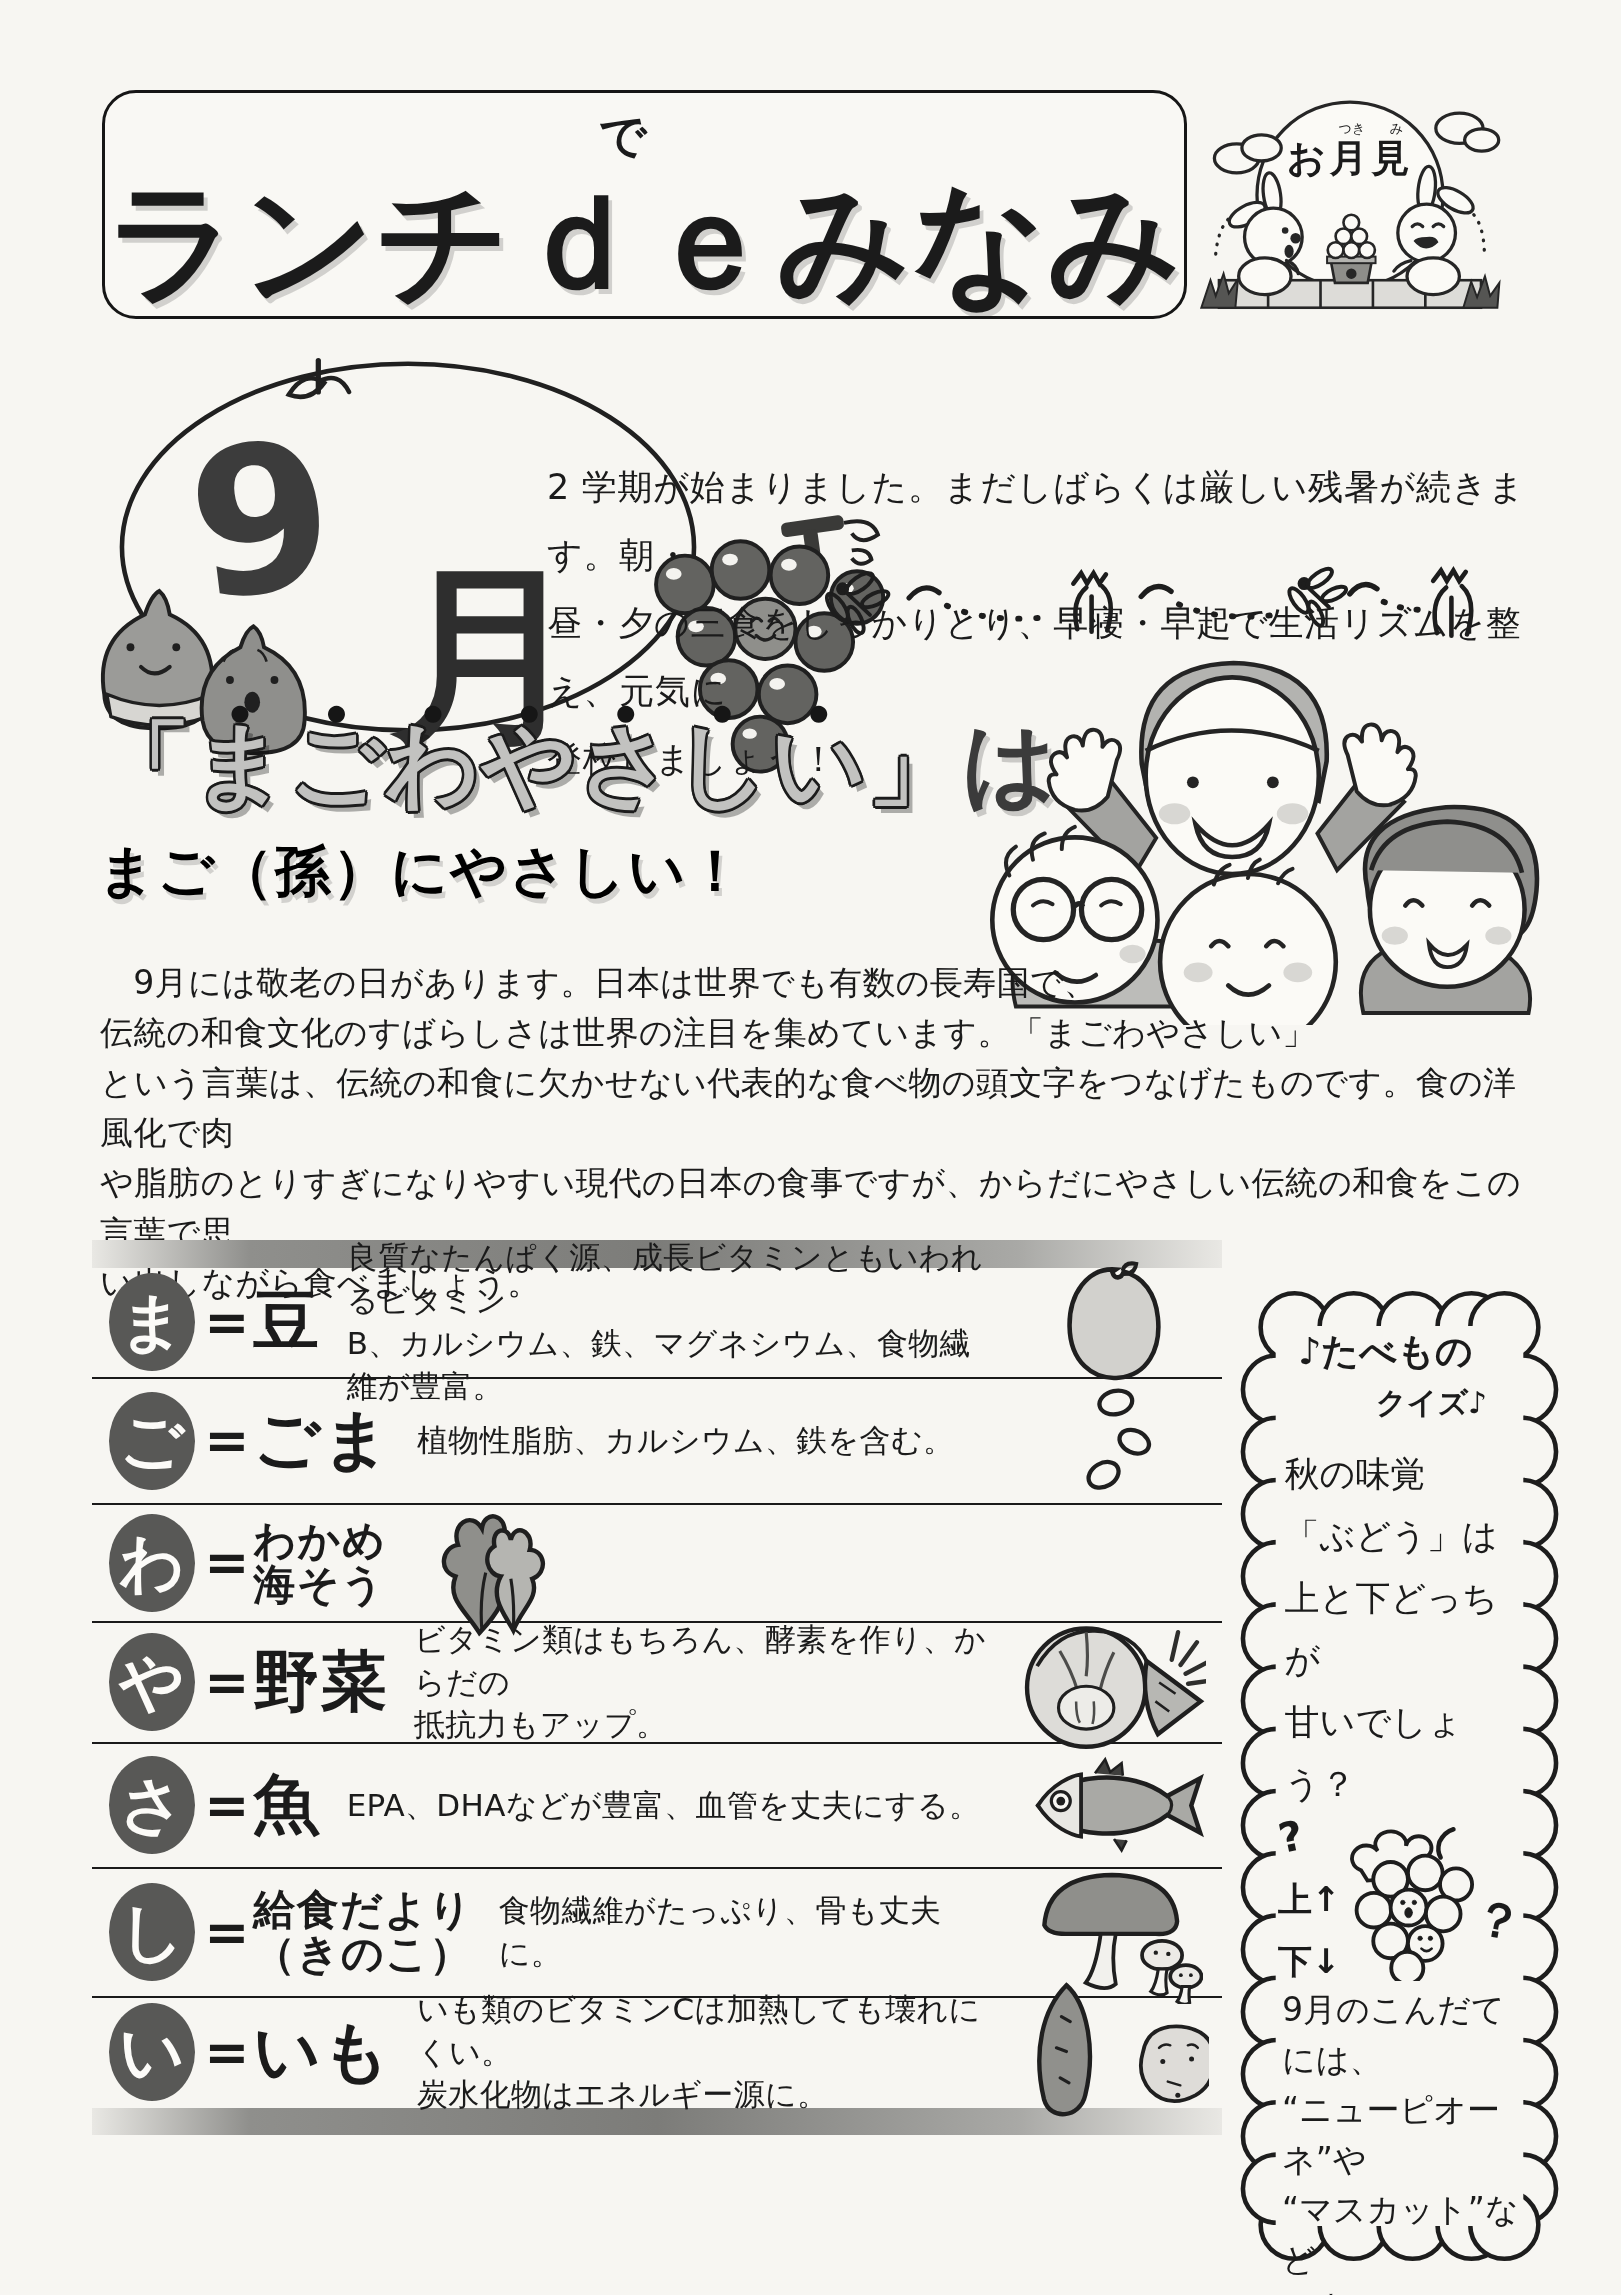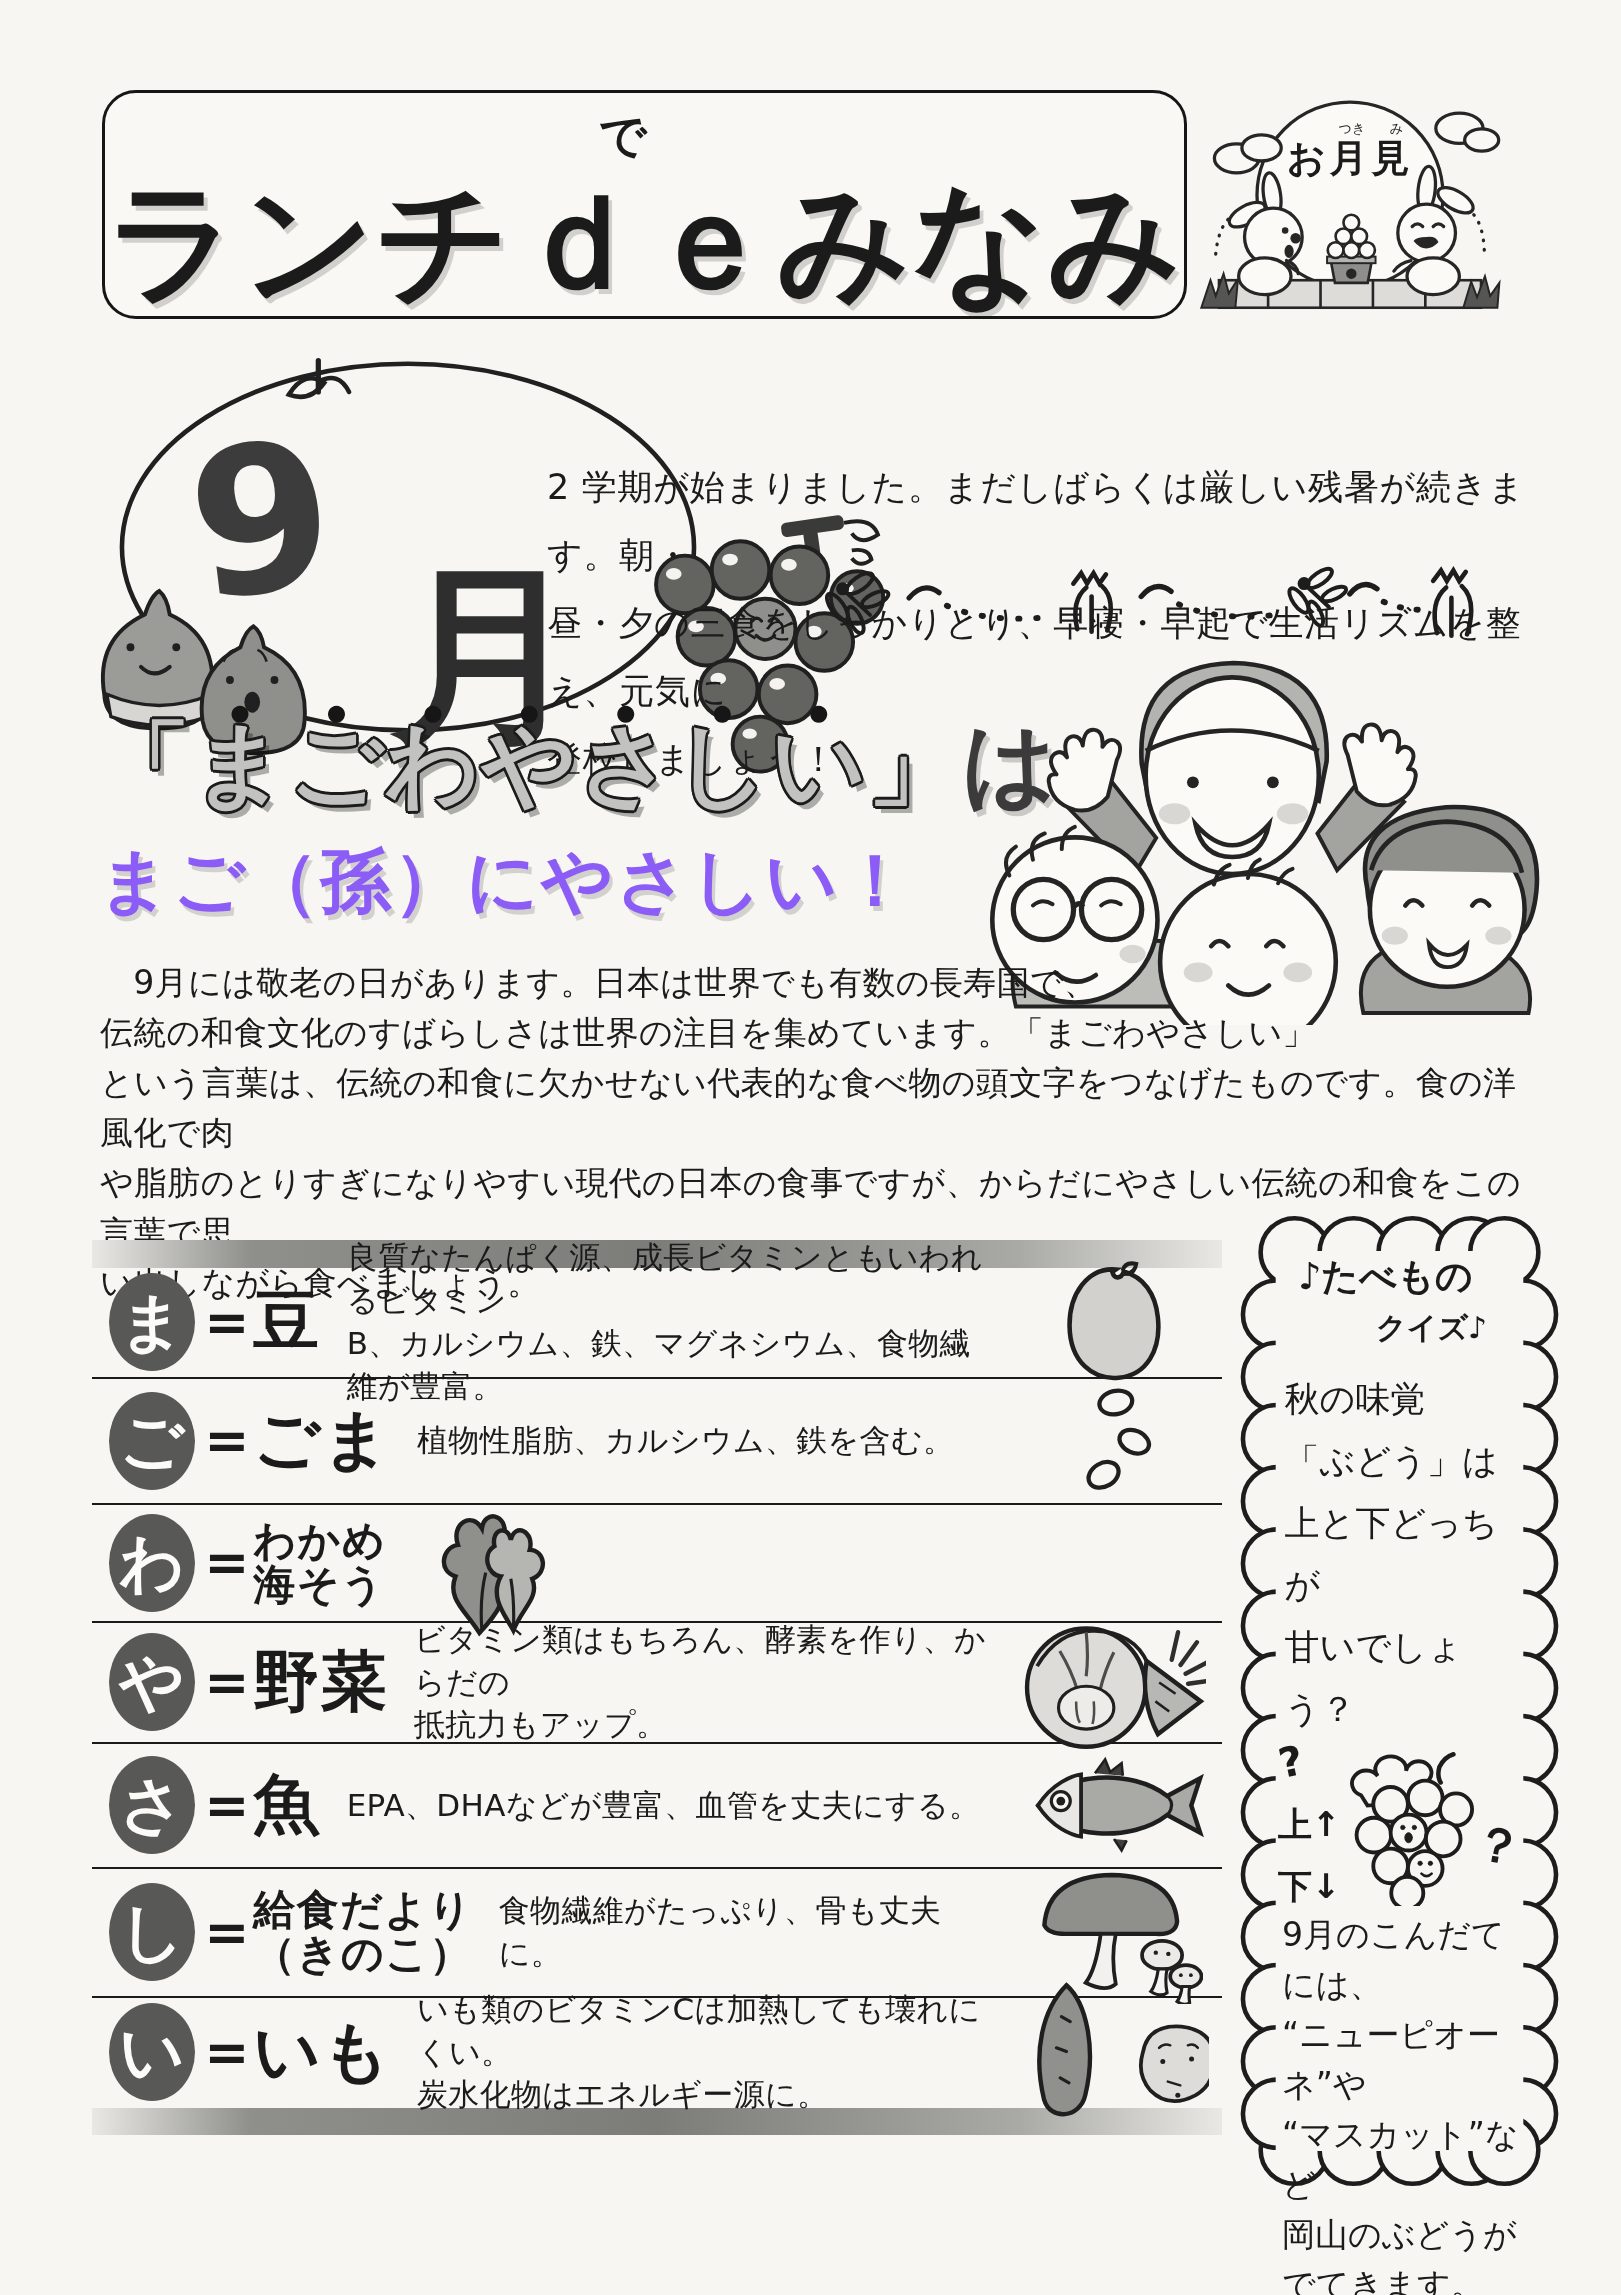--- a/index.html
+++ b/index.html
@@ -43,21 +43,21 @@
       2px 2px 0 #1c1c1c,-2px 2px 0 #1c1c1c,2px -2px 0 #1c1c1c,-2px -2px 0 #1c1c1c,
       5.9px 7.2px 0 rgba(0,0,0,0.30);
   }
   .heading-tail{color:#3b3b3b;text-shadow:3.9px 5.2px 0 rgba(0,0,0,0.18);}
   .emph{position:relative;display:inline-block;}
   .emph::before{
     content:"●";position:absolute;top:-0.30em;left:50%;transform:translateX(-50%);
     font-size:0.24em;color:#161616;text-shadow:none;
   }
   .heading-l2{
-    margin-top:11.8px;font-size:71px;font-weight:900;color:#8b5cf6;
+    margin-top:11.8px;font-size:56px;font-weight:900;color:#000000;
     letter-spacing:2px;text-shadow:3.3px 4.6px 0 rgba(0,0,0,0.15);white-space:nowrap;
   }
   
   .bodytext{
     position:absolute;left:100px;top:958px;width:1448px;
     font-size:33px;line-height:50px;white-space:pre-line;letter-spacing:0.3px;
   }
   
   .mtable{position:absolute;left:92px;top:1240px;width:1130px;}
   .gbar{
@@ -77,21 +77,21 @@
   .lab-xl{font-size:66px;}
   .lab-md{font-size:42px;}
   .tdesc{
     flex:1;margin:0 13px 0 26px;font-size:31px;line-height:1.38;
     white-space:pre-line;letter-spacing:0.3px;
   }
   .ticon{flex:none;width:216px;display:flex;justify-content:center;align-items:center;}
   .r1{height:109px}.r2{height:124px}.r3{height:116px}.r4{height:119px}
   .r5{height:123px}.r6{height:127px}.r7{height:109px}
   
-  .quiz{position:absolute;left:1239px;top:1213px;width:321px;height:976px;text-decoration:underline;}
+  .quiz{position:absolute;left:1239px;top:1288px;width:321px;height:976px;text-decoration:underline;}
   .quiz-scallop{position:absolute;left:0;top:0;}
   .quiz-content{position:absolute;left:39px;top:31px;width:244px;height:912px;}
   .qz-t1{font-size:37px;font-weight:600;margin:7.9px 0 0 19.7px;}
   .qz-t2{font-size:30px;font-weight:600;margin:6.6px 0 0 98px;}
   .qz-q{font-size:35px;font-weight:500;line-height:62px;margin:18.3px 0 0 6.6px;white-space:pre-line;}
   .qz-fig{position:relative;height:161px;margin-top:2.6px;}
   .qz-qmark-l{position:absolute;left:1.3px;top:-3.9px;font-size:41px;font-weight:700;transform:rotate(-12deg);}
   .qz-up{position:absolute;left:0px;top:60px;font-size:34px;font-weight:600;}
   .qz-down{position:absolute;left:0px;top:122px;font-size:34px;font-weight:600;}
   .qz-qmark-r{position:absolute;right:0px;top:72px;font-size:48px;font-weight:700;transform:rotate(10deg);}

